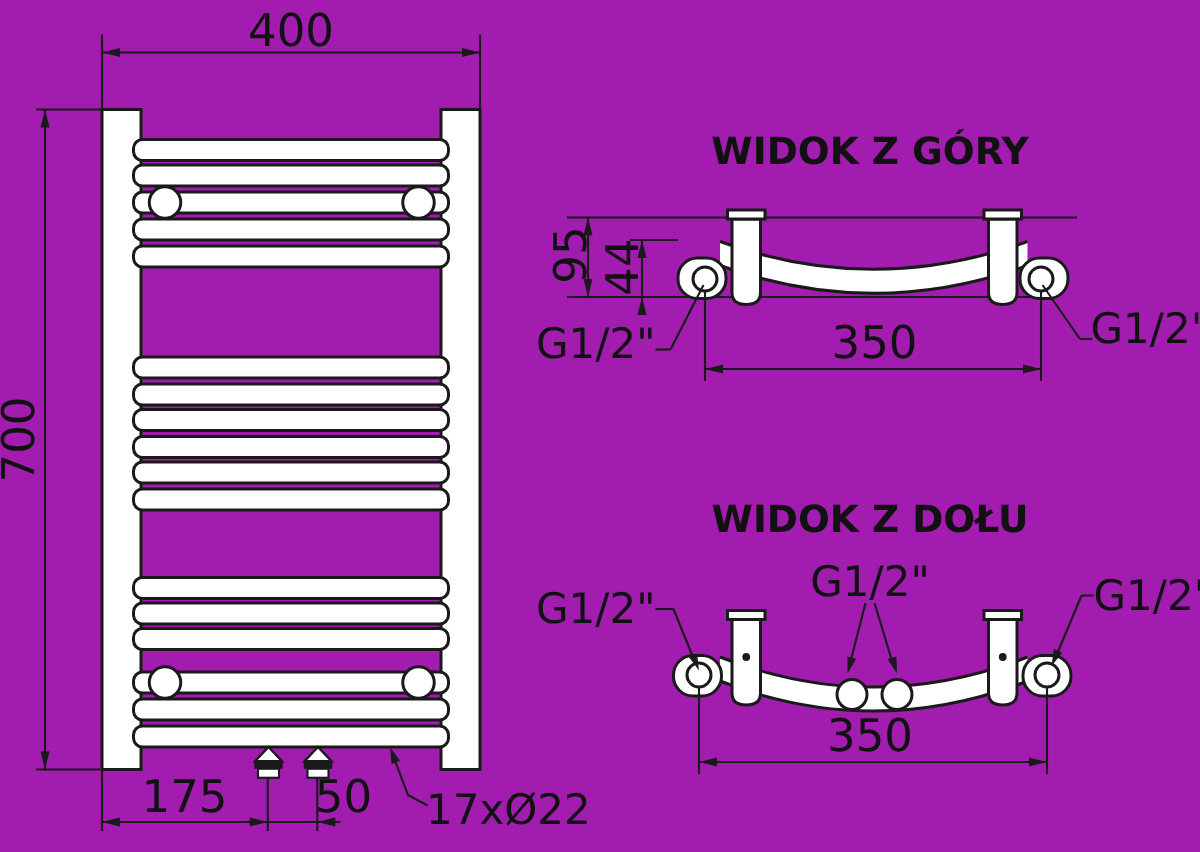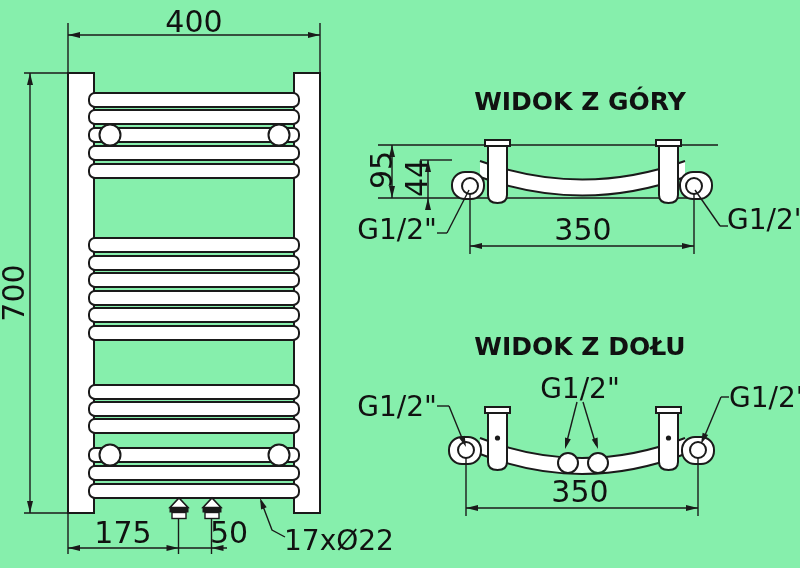--- a/index.html
+++ b/index.html
@@ -1,16 +1,16 @@
 <!DOCTYPE html>
 <html><head>
 <meta charset="utf-8">
 <style>
   html,body{margin:0;padding:0;background:#ffffff;}
-  .stage{position:relative;width:800px;height:568px;background:#86efac;overflow:hidden;}
+  .stage{position:relative;width:800px;height:568px;background:#a21caf;overflow:hidden;}
   svg{display:block;}
   .outline{fill:#ffffff;stroke:#1a1a1a;stroke-width:2;}
   .thin{fill:none;stroke:#1a1a1a;stroke-width:1.4;}
   .arrow{fill:#1a1a1a;stroke:none;}
   .dimtxt{font-family:"DejaVu Sans","Liberation Sans",sans-serif;font-size:30px;fill:#111;}
   .lbltxt{font-family:"DejaVu Sans","Liberation Sans",sans-serif;font-size:28px;fill:#111;}
   .title{font-family:"DejaVu Sans","Liberation Sans",sans-serif;font-size:25px;font-weight:bold;fill:#111;}
   text{dominant-baseline:central;}
 </style>
 </head>

